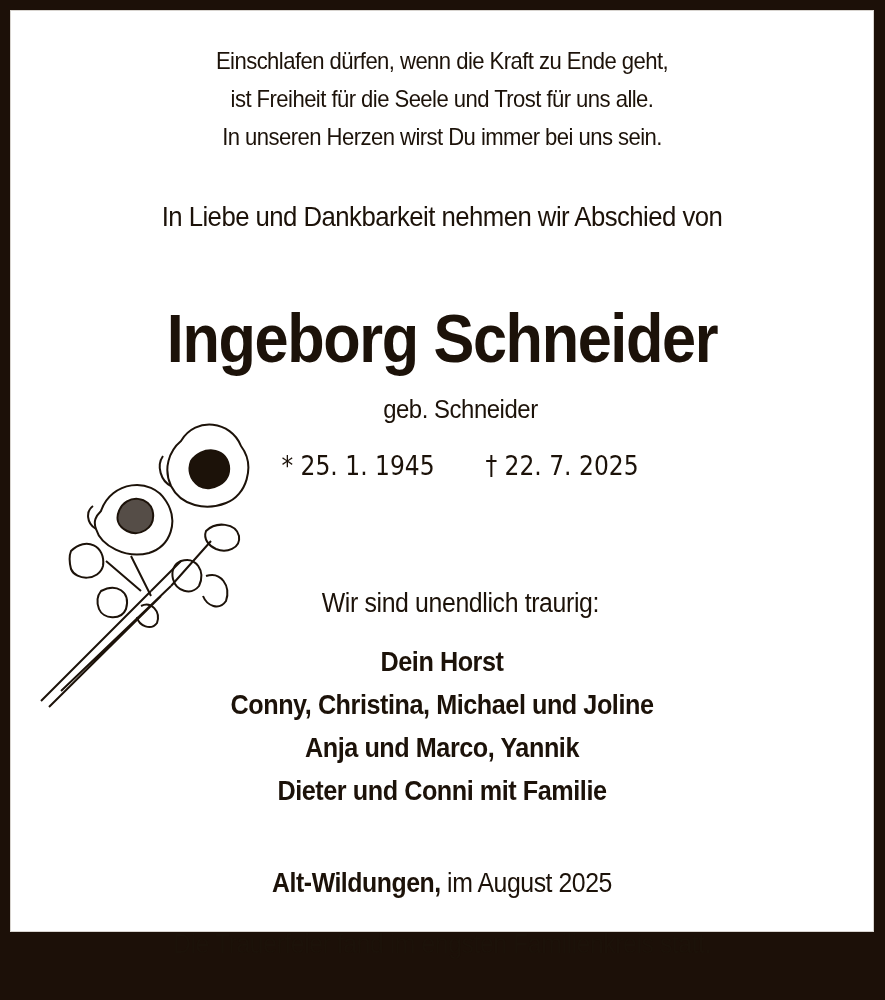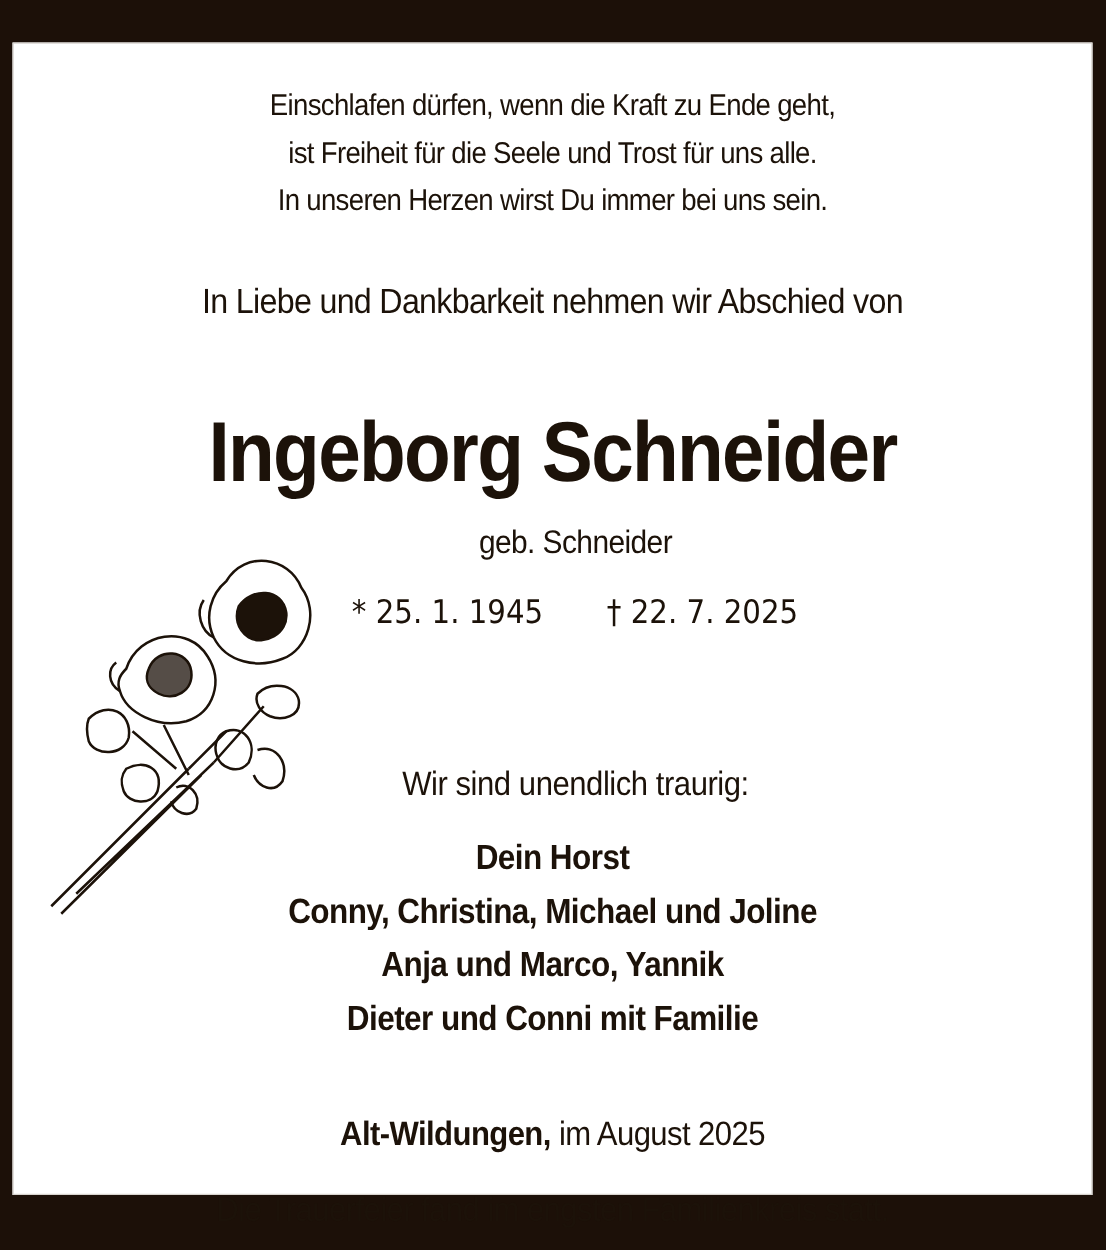--- a/index.html
+++ b/index.html
@@ -2,21 +2,21 @@
 <html><head>
   <meta charset="utf-8">
   <style>
     html, body { margin: 0; padding: 0; }
     body {
       width: 885px; height: 1000px; background: #1c1008; position: relative; overflow: hidden;
       font-family: "Liberation Sans", sans-serif; color: #1c1209;
     }
     .card {
       position: absolute; left: 10px; top: 10px; width: 864px; height: 922px;
-      background: #ffffff; border: 1px solid #d8d4cf; box-sizing: border-box; margin-top: 24px;
+      background: #ffffff; border: 1px solid #d8d4cf; box-sizing: border-box;
     }
     .line { position: absolute; left: 0; width: 100%; text-align: center; white-space: nowrap; }
     .poem { font-size: 24px; letter-spacing: -0.6px; transform: scaleX(0.92); }
     .intro { font-size: 28px; letter-spacing: -0.6px; transform: scaleX(0.92); }
     .name { font-size: 68px; font-weight: bold; letter-spacing: -1.5px; transform: scaleX(0.9); }
     .maiden { font-size: 26px; letter-spacing: -0.5px; transform: scaleX(0.92); }
     .dates { font-size: 26px; letter-spacing: 0px; font-family: "DejaVu Sans", sans-serif; transform: scaleX(0.9); }
     .sad { font-size: 27px; letter-spacing: -0.4px; transform: scaleX(0.92); }
     .survivor { font-size: 28px; font-weight: bold; letter-spacing: -0.5px; transform: scaleX(0.9); }
     .place { font-size: 27px; letter-spacing: -0.5px; transform: scaleX(0.92); }

